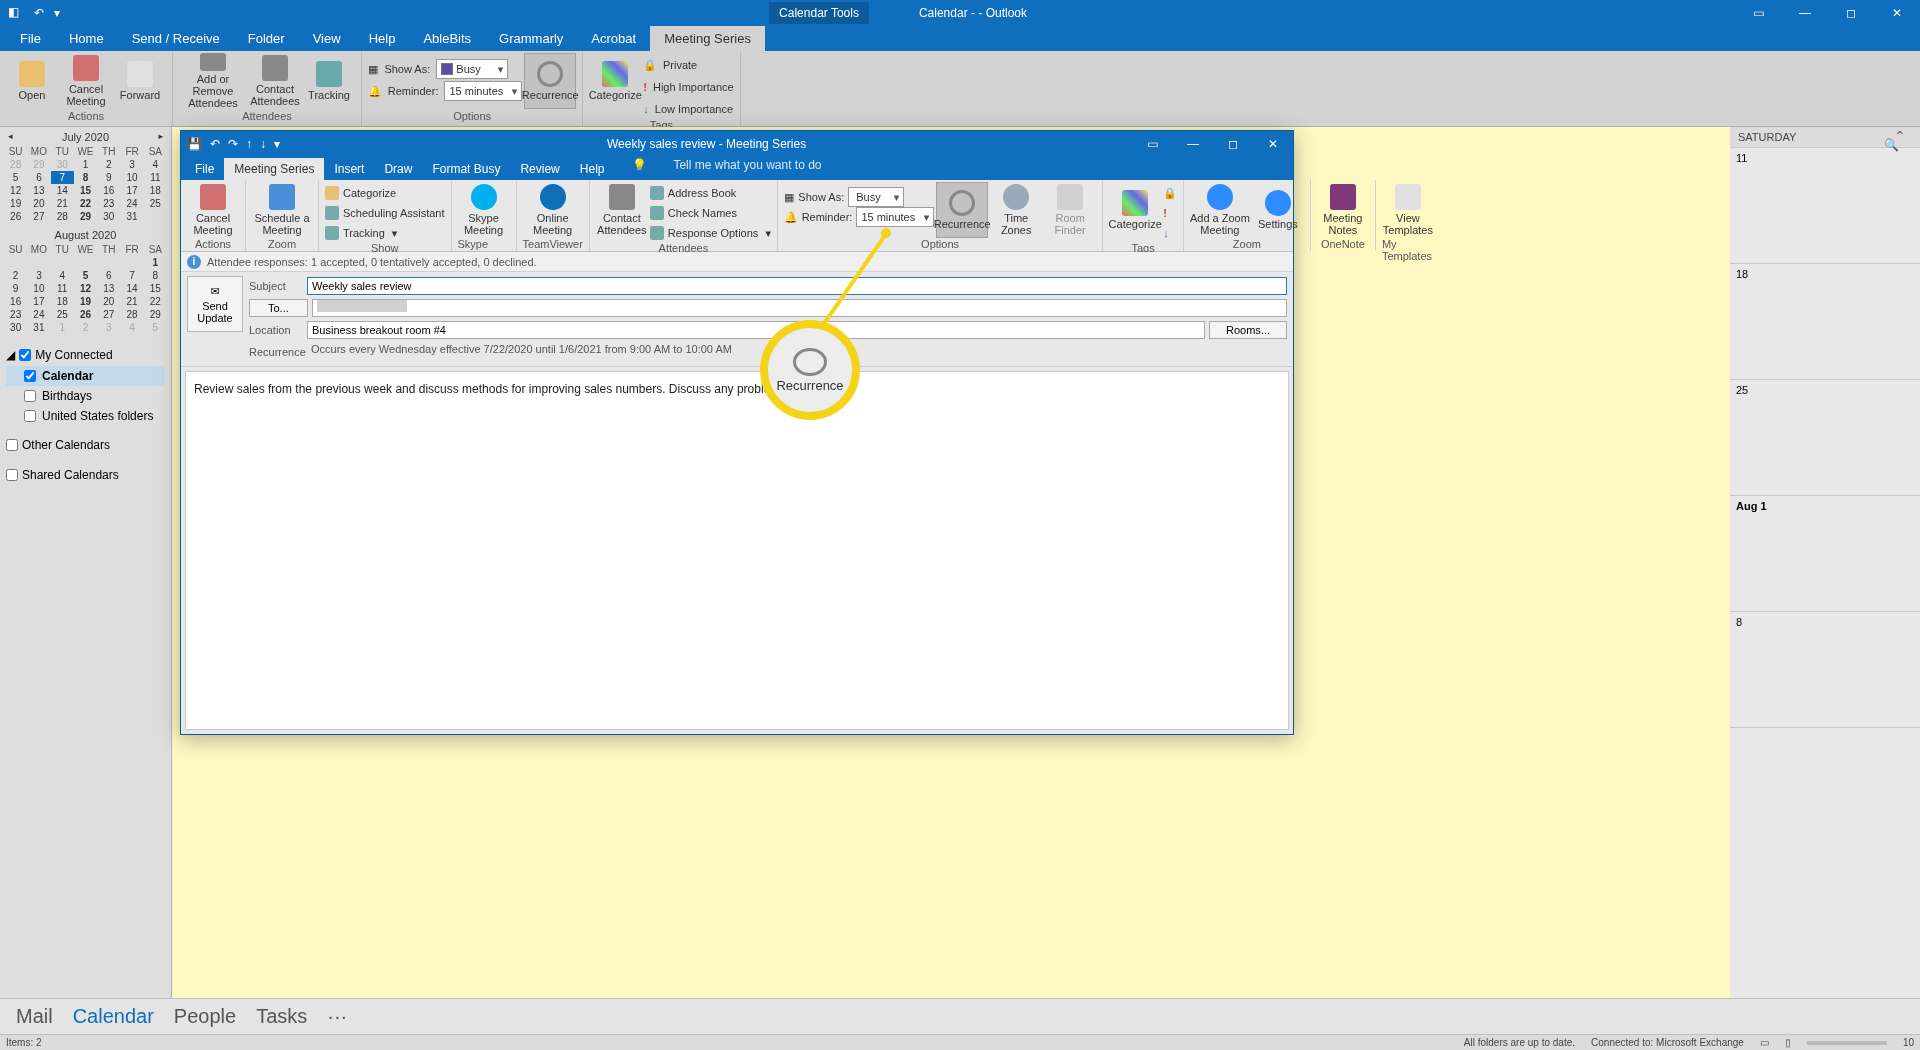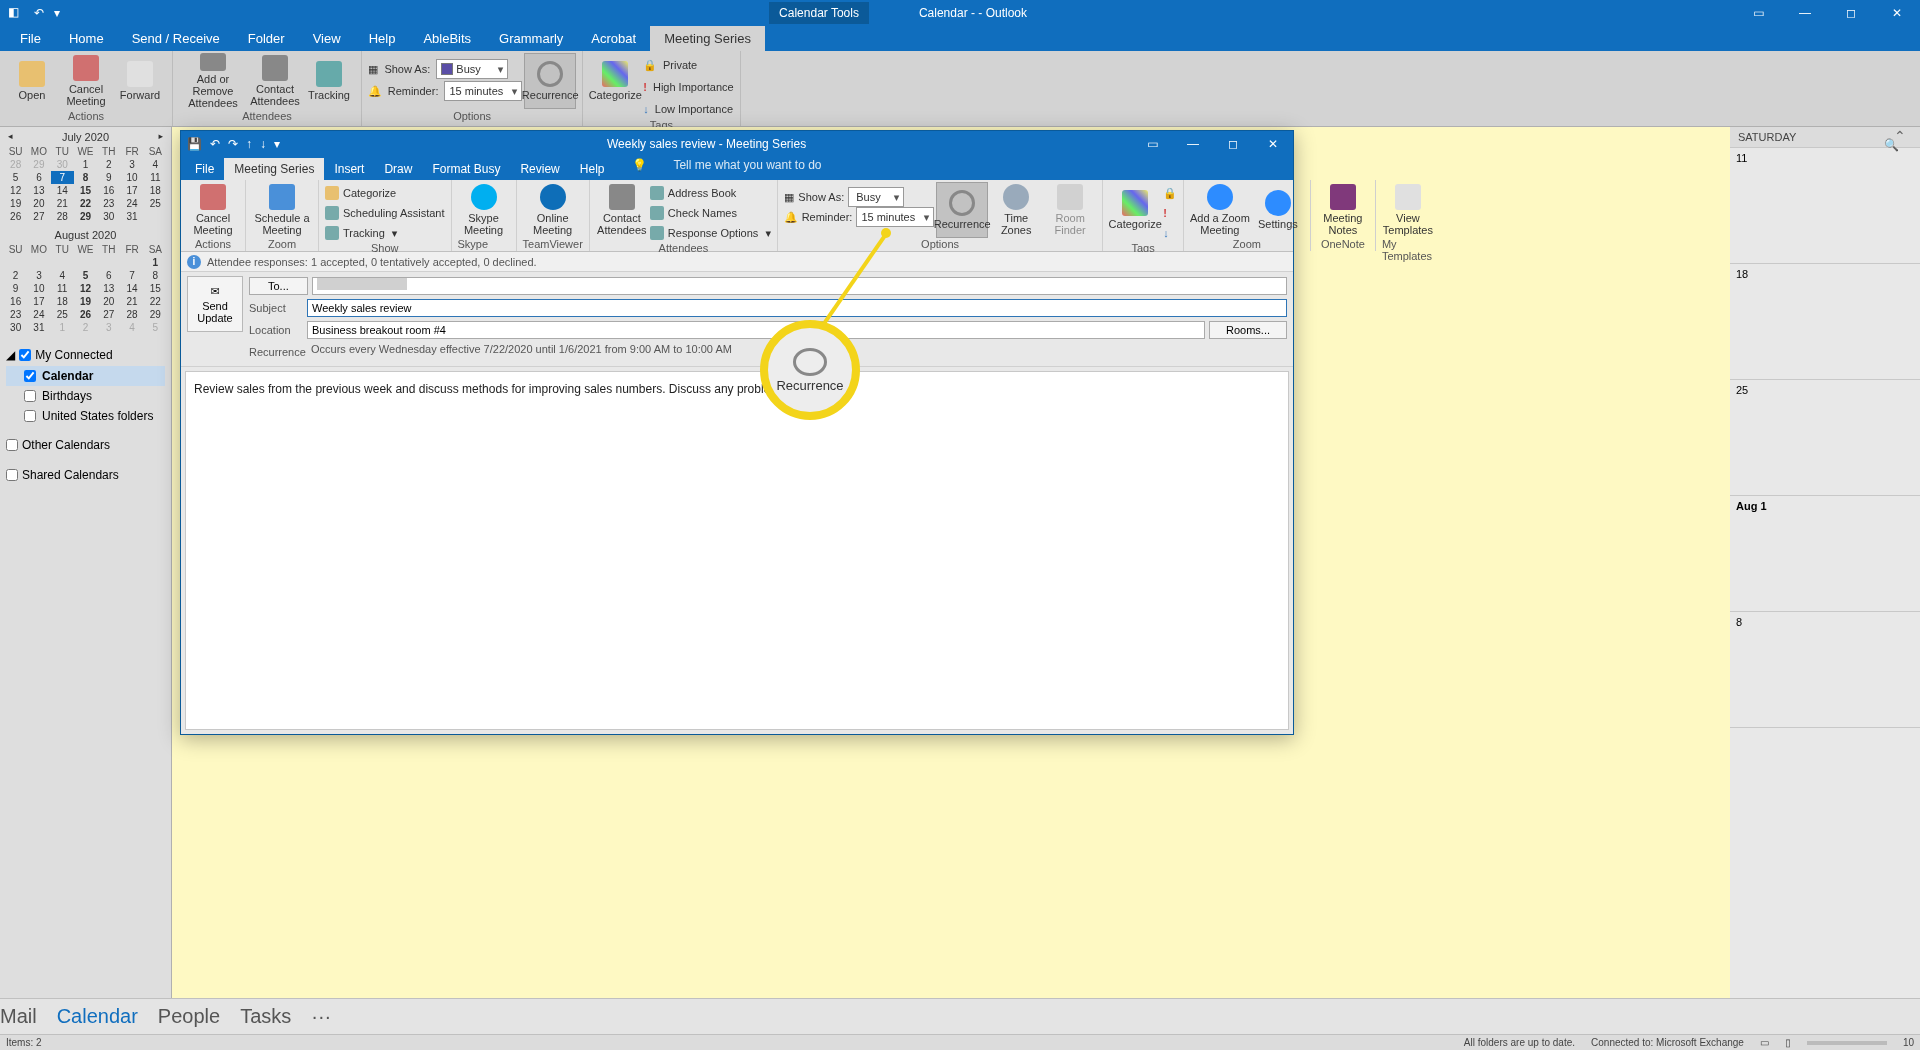--- a/index.html
+++ b/index.html
@@ -90,21 +90,21 @@
   .body-text { flex: 1; background: #fff; border: 1px solid #c8c8c8; margin: 4px; padding: 10px 8px; font-size: 12px; color: #222; }
 
   
   .callout-circle { position: absolute; left: 760px; top: 320px; width: 100px; height: 100px; border: 8px solid #f3d41a; border-radius: 50%; background: #ededed; display: flex; flex-direction: column; align-items: center; justify-content: center; z-index: 100; }
   .callout-circle .cicon { width: 34px; height: 28px; border: 3px solid #888; border-radius: 50%; position: relative; }
   .callout-circle .clabel { font-size: 13px; color: #333; margin-top: 2px; }
   .callout-line { position: absolute; left: 814px; top: 234px; width: 94px; height: 140px; z-index: 96; }
   .callout-dot { position: absolute; left: 881px; top: 228px; width: 10px; height: 10px; background: #f3d41a; border-radius: 50%; z-index: 99; }
 
   
-  .navbar { height: 36px; background: #e4e4e4; border-top: 1px solid #c0c0c0; display: flex; align-items: center; gap: 20px; padding-left: 0; font-size: 20px; color: #555; }
+  .navbar { height: 36px; background: #e4e4e4; border-top: 1px solid #c0c0c0; display: flex; align-items: center; gap: 20px; padding-left: 16px; font-size: 20px; color: #555; }
   .navbar span.active { color: #106ebe; }
 
   
   .statusbar { height: 16px; background: #dcdcdc; border-top: 1px solid #c0c0c0; display: flex; align-items: center; font-size: 10px; color: #444; padding: 0 6px; gap: 16px; }
   .statusbar .spacer { flex: 1; }
 
   .collapse-handle { position: absolute; right: 6px; top: 128px; width: 20px; height: 20px; color: #666; z-index: 40; font-size: 14px; }
   .search-ic { position: absolute; right: 18px; top: 138px; width: 18px; height: 18px; z-index: 40; color: #666; }
 
   .qicon { width: 16px; height: 16px; display: inline-block; }
@@ -612,26 +612,26 @@
     <span>Attendee responses: 1 accepted, 0 tentatively accepted, 0 declined.</span>
   </div>
 
   <div class="form-area">
     <div class="send-upd">
       <span>✉</span>
       <span>Send Update</span>
     </div>
     <div class="field-grid">
       <div class="field-row">
+        <span class="lbl">Subject</span>
+        <input style="border-color: rgb(46, 117, 182);" value="Weekly sales review">
+      </div>
+      <div class="field-row">
         <span class="btn">To...</span>
         <div class="val" style="background:#fff"><span style="background:#d0d0d0;display:inline-block;width:90px">&nbsp;</span></div>
-      </div>
-      <div class="field-row">
-        <span class="lbl">Subject</span>
-        <input style="border-color: rgb(46, 117, 182);" value="Weekly sales review">
       </div>
       <div class="field-row">
         <span class="lbl">Location</span>
         <input value="Business breakout room #4" style="">
         <span class="rooms-btn">Rooms...</span>
       </div>
       <div class="field-row noborder">
         <span class="lbl">Recurrence</span>
         <div class="val" style="color:#555">Occurs every Wednesday effective 7/22/2020 until 1/6/2021 from 9:00 AM to 10:00 AM</div>
       </div>

